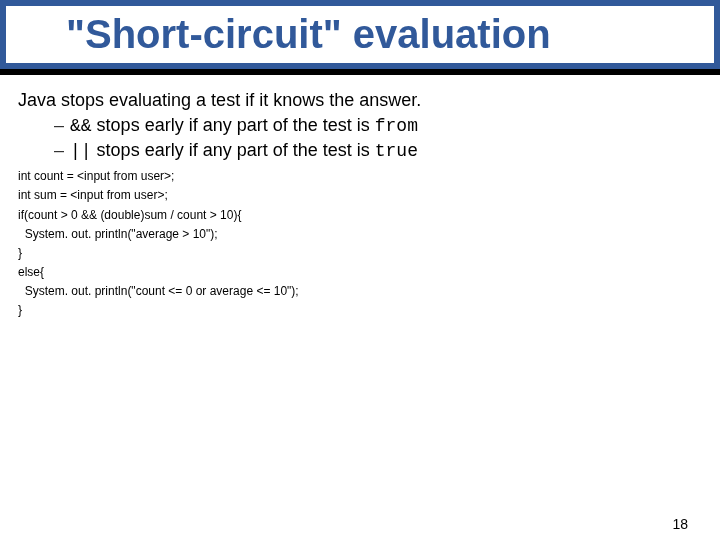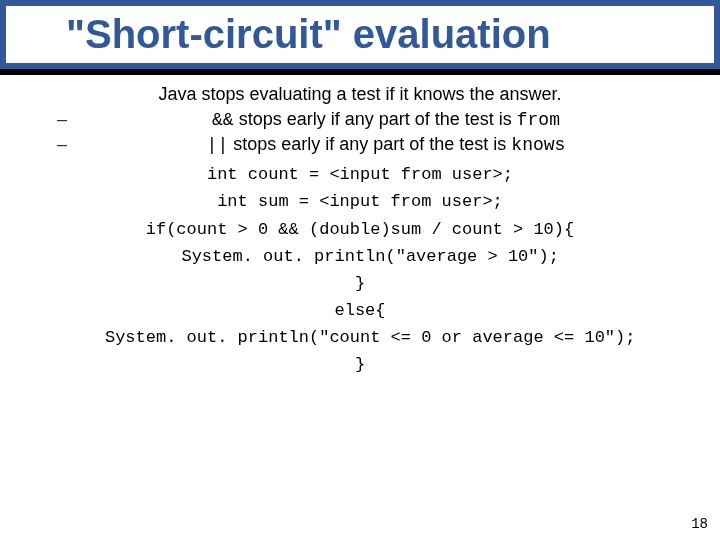--- a/index.html
+++ b/index.html
@@ -16,54 +16,53 @@
     padding: 6px 40px 6px 60px;
   }
   .title-text {
     color: #31599a;
     font-weight: 700;
     font-size: 40px;
     letter-spacing: 0px;
     white-space: nowrap;
   }
   .body {
-    padding: 8px 18px 0 18px;
+    padding: 14px 18px 0 18px;
     color: #000;
     font-size: 18px;
     line-height: 1.3;
-    text-align: center;
   }
   .body .lead { margin-bottom: 2px; }
   .bullets { margin-left: 36px; margin-bottom: 4px; }
   .bullet-row { display: flex; align-items: baseline; }
   .bullet-dash { width: 16px; flex: 0 0 16px; font-family: Arial, sans-serif; color: #333; }
   .bullet-body { flex: 1; }
   code.inline, .mono {
     font-family: "Courier New", Courier, monospace;
     font-size: 18px;
   }
   .codeblock {
-    font-family: Liberation Mono, monospace;
-    font-size: 17px;
+    font-family: Liberation Sans, sans-serif;
+    font-size: 12px;
     line-height: 1.6;
     white-space: pre;
     margin-top: 2px;
   }
   .explain {
     margin-top: 4px;
     font-size: 18px;
     line-height: 1.25;
   }
   .pagenum {
     position: absolute;
-    right: 12px;
+    right: 32px;
     bottom: 8px;
     font-size: 14px;
     color: #000;
-    font-family: Liberation Mono, monospace;
+    font-family: Liberation Sans, sans-serif;
   }
 </style>
 </head>
 <body>
 
 <div class="slide">
 
   <div class="title-bar">
     <div class="title-inner">
       <div class="title-text">"Short-circuit" evaluation</div>
@@ -76,21 +75,21 @@
     <div class="bullets">
       <div class="bullet-row">
         <div class="bullet-dash">–</div>
         <div class="bullet-body">
           <span class="mono">&amp;&amp;</span><span> stops early if any part of the test is </span><span class="mono">from</span>
         </div>
       </div>
       <div class="bullet-row">
         <div class="bullet-dash">–</div>
         <div class="bullet-body">
-          <span class="mono">||</span><span> stops early if any part of the test is </span><span class="mono">knows</span>
+          <span class="mono">||</span><span> stops early if any part of the test is </span><span class="mono">true</span>
         </div>
       </div>
     </div>
 
     <div class="codeblock">int count = &lt;input from user&gt;;
 int sum = &lt;input from user&gt;;
 if(count &gt; 0 &amp;&amp; (double)sum / count &gt; 10){
   System. out. println("average &gt; 10");
 }
 else{

